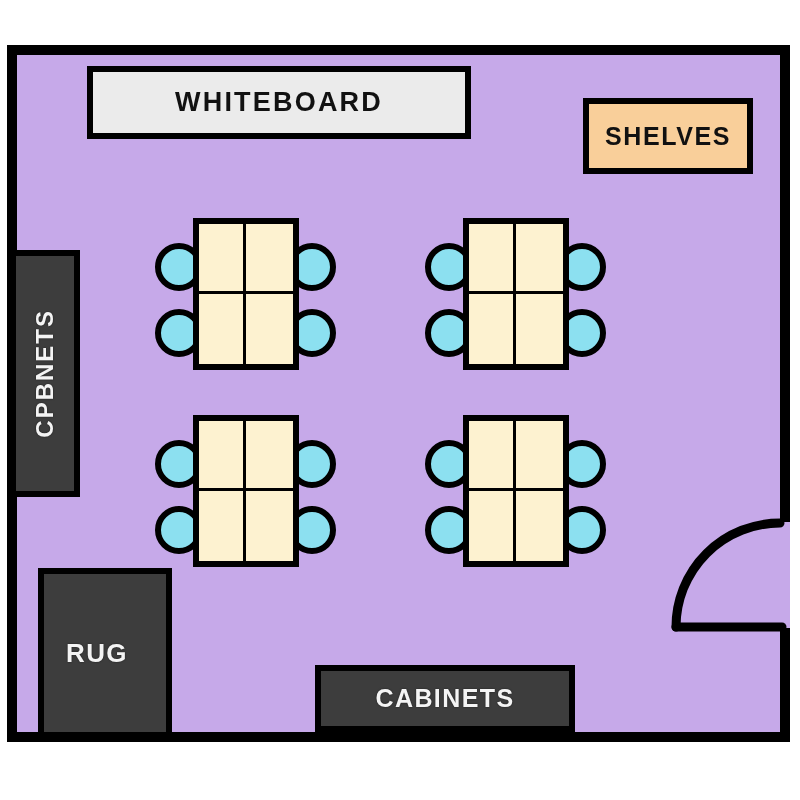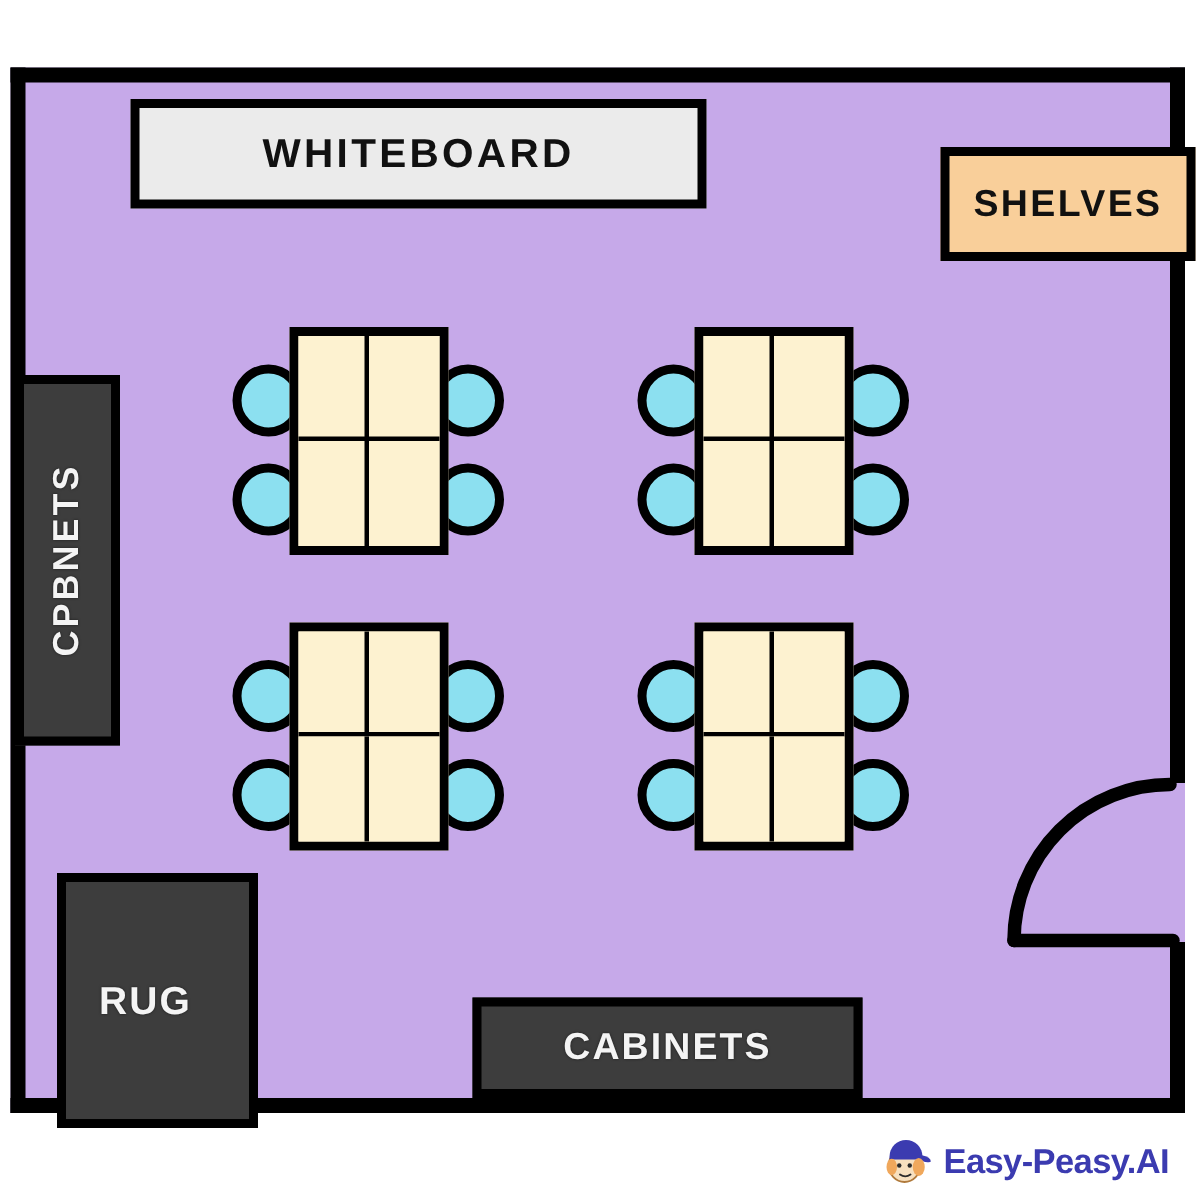--- a/index.html
+++ b/index.html
@@ -85,21 +85,20 @@
   }
   .whiteboard .label {
     color: #111;
     font-size: 27px;
     letter-spacing: 2.2px;
   }
 
   .shelves {
     left: 583px; top: 98px; width: 170px; height: 76px;
     background: #f9cf9a;
-    margin-left: 44px;
   }
   .shelves .label {
     color: #111;
     font-size: 25px;
     letter-spacing: 1.6px;
   }
 
   .dark { background: #3d3d3d; }
   .dark .label {
     color: #f4f4f4;
@@ -110,21 +109,21 @@
     left: 10px; top: 250px; width: 70px; height: 247px;
   }
   .cabinets-left .label {
     font-size: 24px;
     letter-spacing: 2px;
     writing-mode: vertical-rl;
     transform: rotate(180deg);
   }
 
   .rug {
-    left: 38px; top: 568px; width: 134px; height: 170px; margin-top: 14px;
+    left: 38px; top: 568px; width: 134px; height: 170px;
   }
   .rug .label {
     font-size: 26px;
     letter-spacing: 1.4px;
     transform: translateX(-8px);
   }
 
   .cabinets-bottom {
     left: 315px; top: 665px; width: 260px; height: 67px; text-align: right;
   }
@@ -274,29 +273,14 @@
     <div class="chair right top"></div>
     <div class="chair right bottom"></div>
     <div class="desk-block">
       <div class="desk c1 r1"></div>
       <div class="desk c2 r1"></div>
       <div class="desk c1 r2"></div>
       <div class="desk c2 r2"></div>
     </div>
   </div>
 
-  <div class="watermark">
-    <span>
-      <svg class="wm-icon" viewBox="0 0 34 34">
-        <ellipse cx="15" cy="20" rx="10.5" ry="11" fill="#f7e0bf" stroke="#b07a3c" stroke-width="1.2"></ellipse>
-        <path d="M5 14 A 11 11 0 0 1 27 14 L 27 16 L 5 16 Z" fill="#3b3bb0"></path>
-        <path d="M26 13 q7 1.5 6.5 4.5 q-3.5 1-6.5 -1 z" fill="#3b3bb0"></path>
-        <ellipse cx="24.5" cy="21" rx="4" ry="6" fill="#f0a85c"></ellipse>
-        <ellipse cx="6.5" cy="21" rx="3.5" ry="5.5" fill="#f0a85c"></ellipse>
-        <circle cx="11.5" cy="20" r="1.5" fill="#2b2b2b"></circle>
-        <circle cx="18.5" cy="20" r="1.5" fill="#2b2b2b"></circle>
-        <path d="M12 26 q3.5 2.5 7 0" fill="none" stroke="#2b2b2b" stroke-width="1.3" stroke-linecap="round"></path>
-      </svg>
-    </span>
-    <span class="wm-text">Easy-Peasy.AI</span>
-  </div>
 
 </div>
 
 </body></html>

